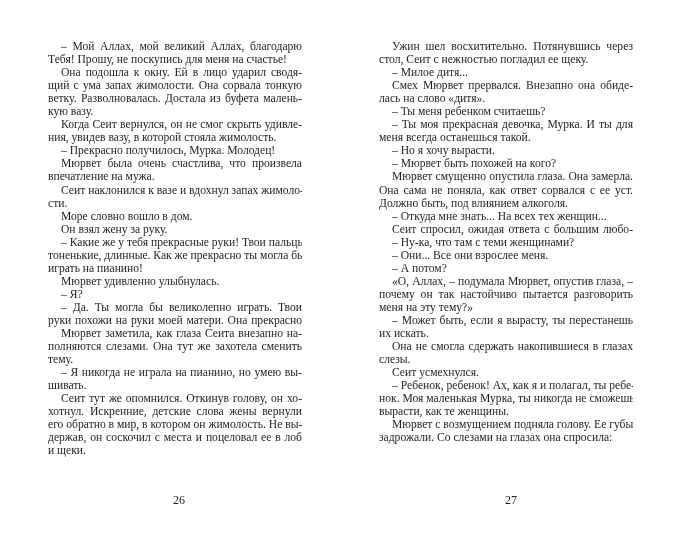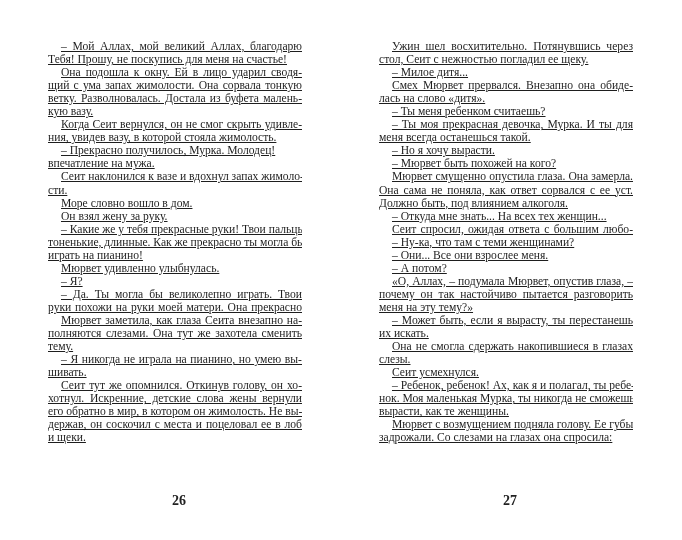--- a/index.html
+++ b/index.html
@@ -17,21 +17,20 @@
     }
     .spread {
       position: absolute;
       left: 0; top: 0;
       width: 682px; height: 540px;
     }
     .page {
       position: absolute;
       top: 40px;
       width: 254px;
-      text-decoration: underline;
     }
     .page.left { left: 48px; }
     .page.right { left: 379px; }
     .line {
       display: block;
       font-size: 11.6px;
       line-height: 13.05px;
       height: 13.05px;
       white-space: nowrap;
       text-align: justify;
@@ -43,43 +42,43 @@
     }
     .line.gap {
       margin-top: 0;
     }
     .indent {
       padding-left: 13px;
     }
     .page-number {
       position: absolute;
       top: 493px;
-      font-size: 14px;
+      font-size: 12px;
       color: #222;
       width: 30px;
       text-align: center;
-      font-weight: bold;
     }
     .page-number.left { left: 164px; }
     .page-number.right { left: 487px; text-align: right; }
   </style>
 </head>
 <body>
 
 <div class="spread">
   <div class="page left" id="left-page">
       <span class="line indent">– Мой Аллах, мой великий Аллах, благодарю</span>
       <span class="line last">Тебя! Прошу, не поскупись для меня на счастье!</span>
       <span class="line indent gap"> Она подошла к окну. Ей в лицо ударил сводя-</span>
       <span class="line">щий с ума запах жимолости. Она сорвала тонкую</span>
       <span class="line">ветку. Разволновалась. Достала из буфета малень-</span>
       <span class="line last">кую вазу.</span>
       <span class="line indent gap">Когда Сеит вернулся, он не смог скрыть удивле-</span>
       <span class="line last">ния, увидев вазу, в которой стояла жимолость.</span>
       <span class="line indent last gap">– Прекрасно получилось, Мурка. Молодец!</span>
+      <span class="line indent gap">Мюрвет была очень счастлива, что произвела</span>
       <span class="line last">впечатление на мужа.</span>
       <span class="line indent gap">Сеит наклонился к вазе и вдохнул запах жимоло-</span>
       <span class="line last">сти.</span>
       <span class="line indent last gap">Море словно вошло в дом.</span>
       <span class="line indent last gap">Он взял жену за руку.</span>
       <span class="line indent gap">– Какие же у тебя прекрасные руки! Твои пальцы</span>
       <span class="line">тоненькие, длинные. Как же прекрасно ты могла бы</span>
       <span class="line last">играть на пианино!</span>
       <span class="line indent last gap">Мюрвет удивленно улыбнулась.</span>
       <span class="line indent last gap">– Я?</span>

